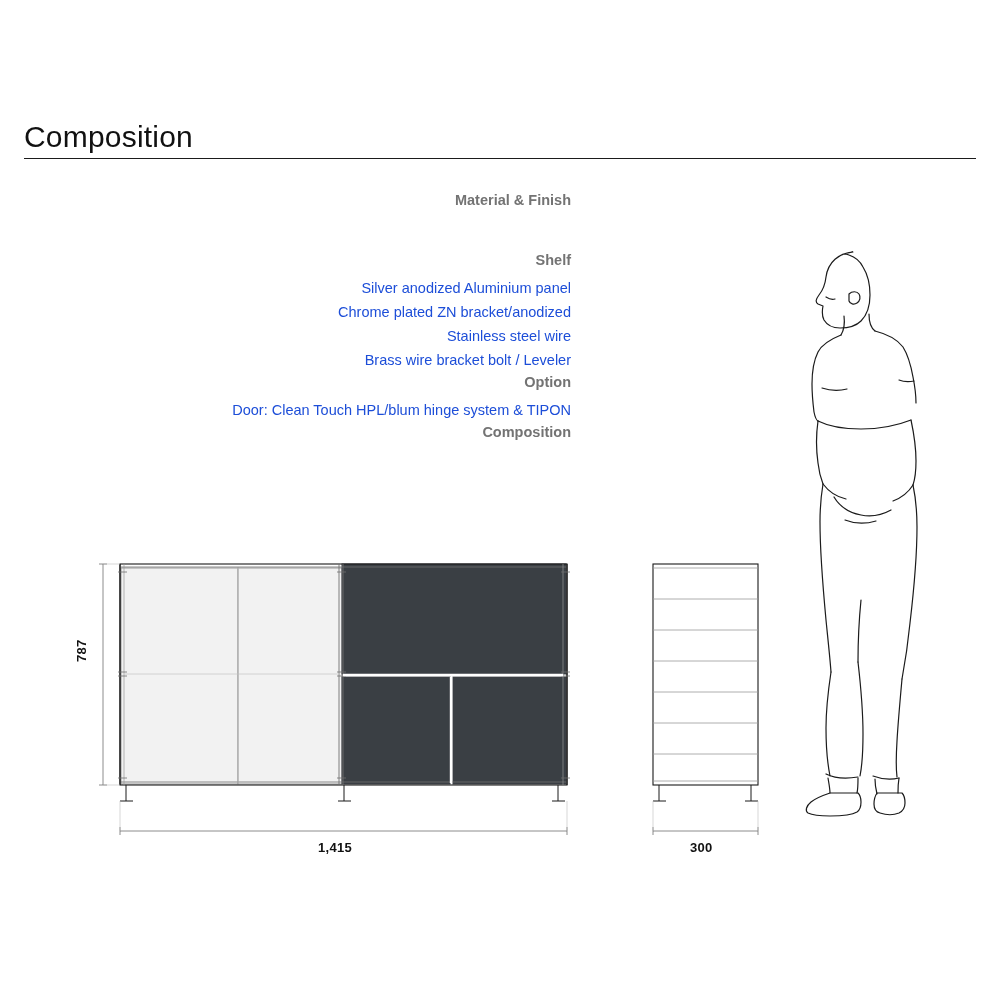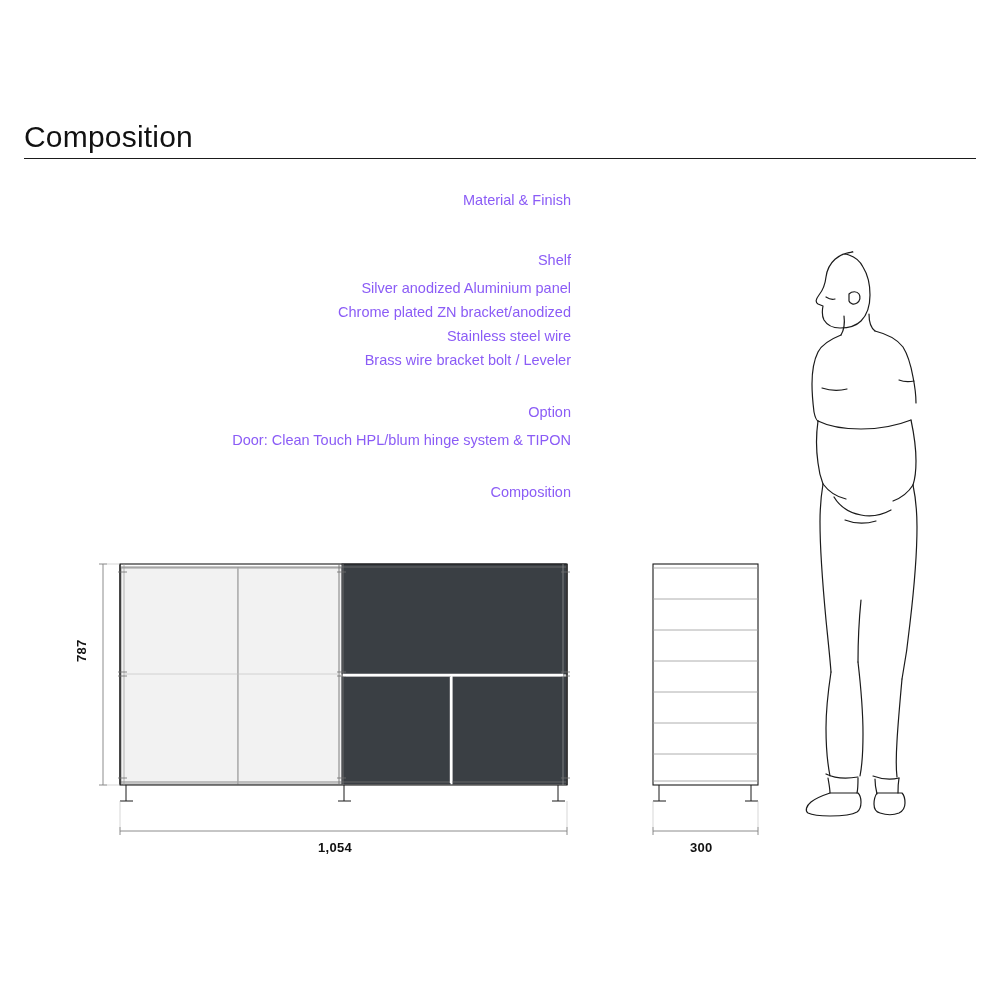--- a/index.html
+++ b/index.html
@@ -42,31 +42,31 @@
 
   
   .text-block {
     position: absolute;
     left: 51px;
     top: 190px;
     width: 520px;
   }
   .sec-head {
     font-size: 14.5px;
-    font-weight: 400;
-    color: #8b5cf6;
+    font-weight: 700;
+    color: #737373;
     margin: 0 0 6px 0;
     line-height: 20px;
   }
   .sec-head.gap1 { margin-top: 40px; }
-  .sec-head.gap2 { margin-top: 30px; }
+  .sec-head.gap2 { }
   .line {
     font-size: 14.5px;
     font-weight: 400;
-    color: #8b5cf6;
+    color: #1d4ed8;
     line-height: 24px;
     white-space: nowrap;
   }
 
   
   .drawing {
     position: absolute;
     left: 0;
     top: 0;
     width: 1000px;
@@ -269,16 +269,16 @@
 
         <path d="M830 793c-6 2-14 5-19 9c-5 4-6 9-3 11c4 2 12 3 22 3c12 0 22-1 27-4c3-2 4-6 4-10c0-4-1-7-3-9z"></path>
 
         <path d="M877 793c-2 3-3 7-3 11c0 5 2 8 6 9c6 2 14 2 19 0c4-2 6-5 6-10c0-4-1-8-3-10z"></path>
       </g>
 
     </svg>
   </div>
 
   <div class="dim-label dim-height">787</div>
-  <div class="dim-label dim-width">1,054</div>
+  <div class="dim-label dim-width">1,415</div>
   <div class="dim-label dim-depth">300</div>
 
 </div>
 
 </body></html>

